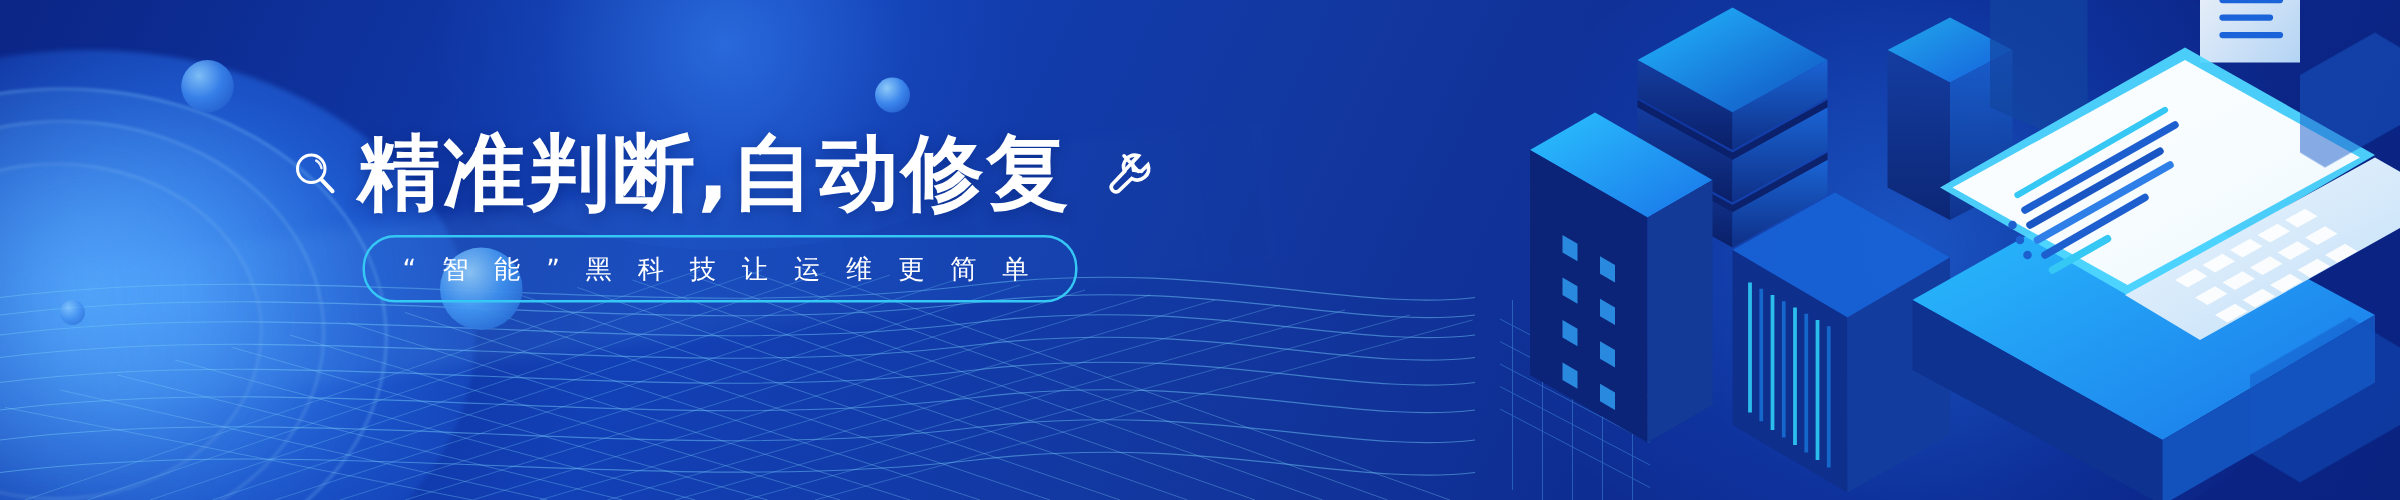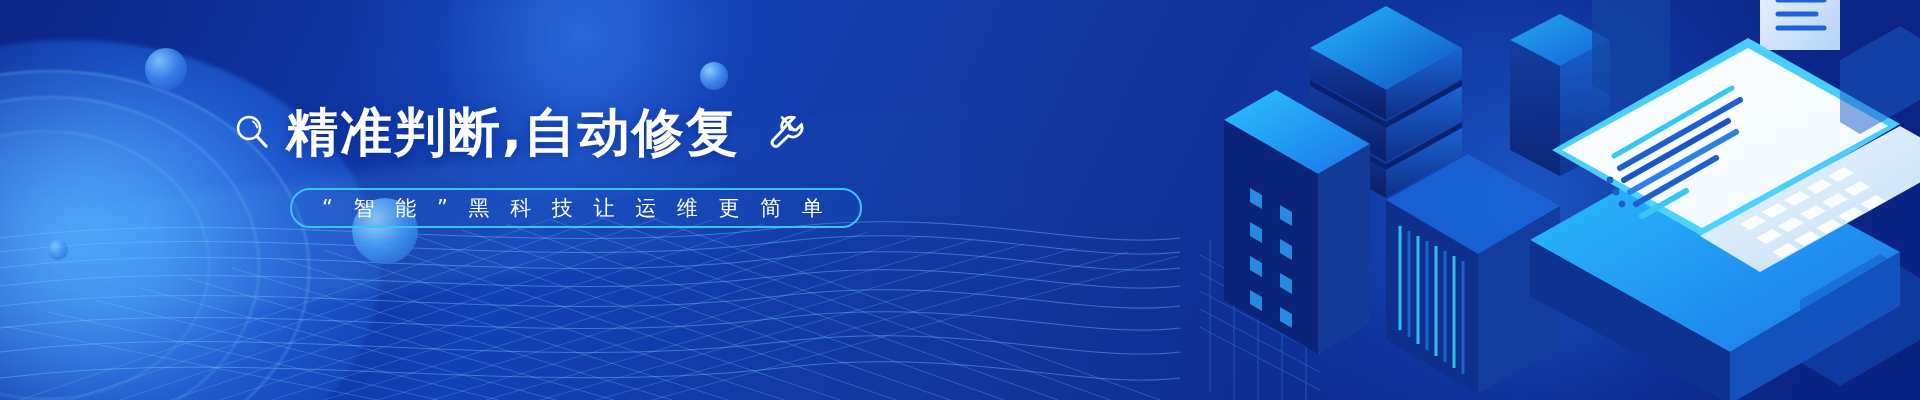--- a/index.html
+++ b/index.html
@@ -52,26 +52,26 @@
   .wave-band{position:absolute;left:0;top:150px;width:1100px;height:120px;opacity:.55;
     background:linear-gradient(90deg, rgba(120,200,255,0) 0%, rgba(120,200,255,0.22) 30%, rgba(120,200,255,0.05) 70%, transparent 100%);
     transform:rotate(-7deg);filter:blur(6px);}
   .content{position:absolute;left:0;top:0;width:1000px;height:400px;}
   .headline{
     position:absolute;left:232px;top:106px;display:flex;align-items:center;gap:14px;
   }
   .mag-icon{width:40px;height:40px;flex:none;}
   .wrench-icon{width:46px;height:46px;flex:none;margin-left:10px;}
   .headline-text{
-    font-size:52px;font-weight:bold;color:#ffffff;letter-spacing:2px;line-height:1;
+    font-size:66px;font-weight:bold;color:#ffffff;letter-spacing:2px;line-height:1;
     white-space:nowrap;text-shadow:0 2px 10px rgba(0,30,110,0.45);
     font-family:"DejaVu Sans","Liberation Sans",sans-serif;
   }
   .subtitle-pill{
-    position:absolute;left:290px;top:188px;height:40px;
+    position:absolute;left:290px;top:188px;height:54px;
     padding:0 30px;display:flex;align-items:center;justify-content:center;
     border:2px solid #35c8f5;border-radius:26px;
     background:linear-gradient(90deg, rgba(30,90,200,0.18), rgba(30,110,225,0.10));
   }
   .subtitle-text{
     font-size:21px;color:#ffffff;letter-spacing:7px;white-space:nowrap;
     font-family:"DejaVu Sans","Liberation Sans",sans-serif;
   }
   .iso{position:absolute;right:0;top:0;width:720px;height:400px;}
 </style>

